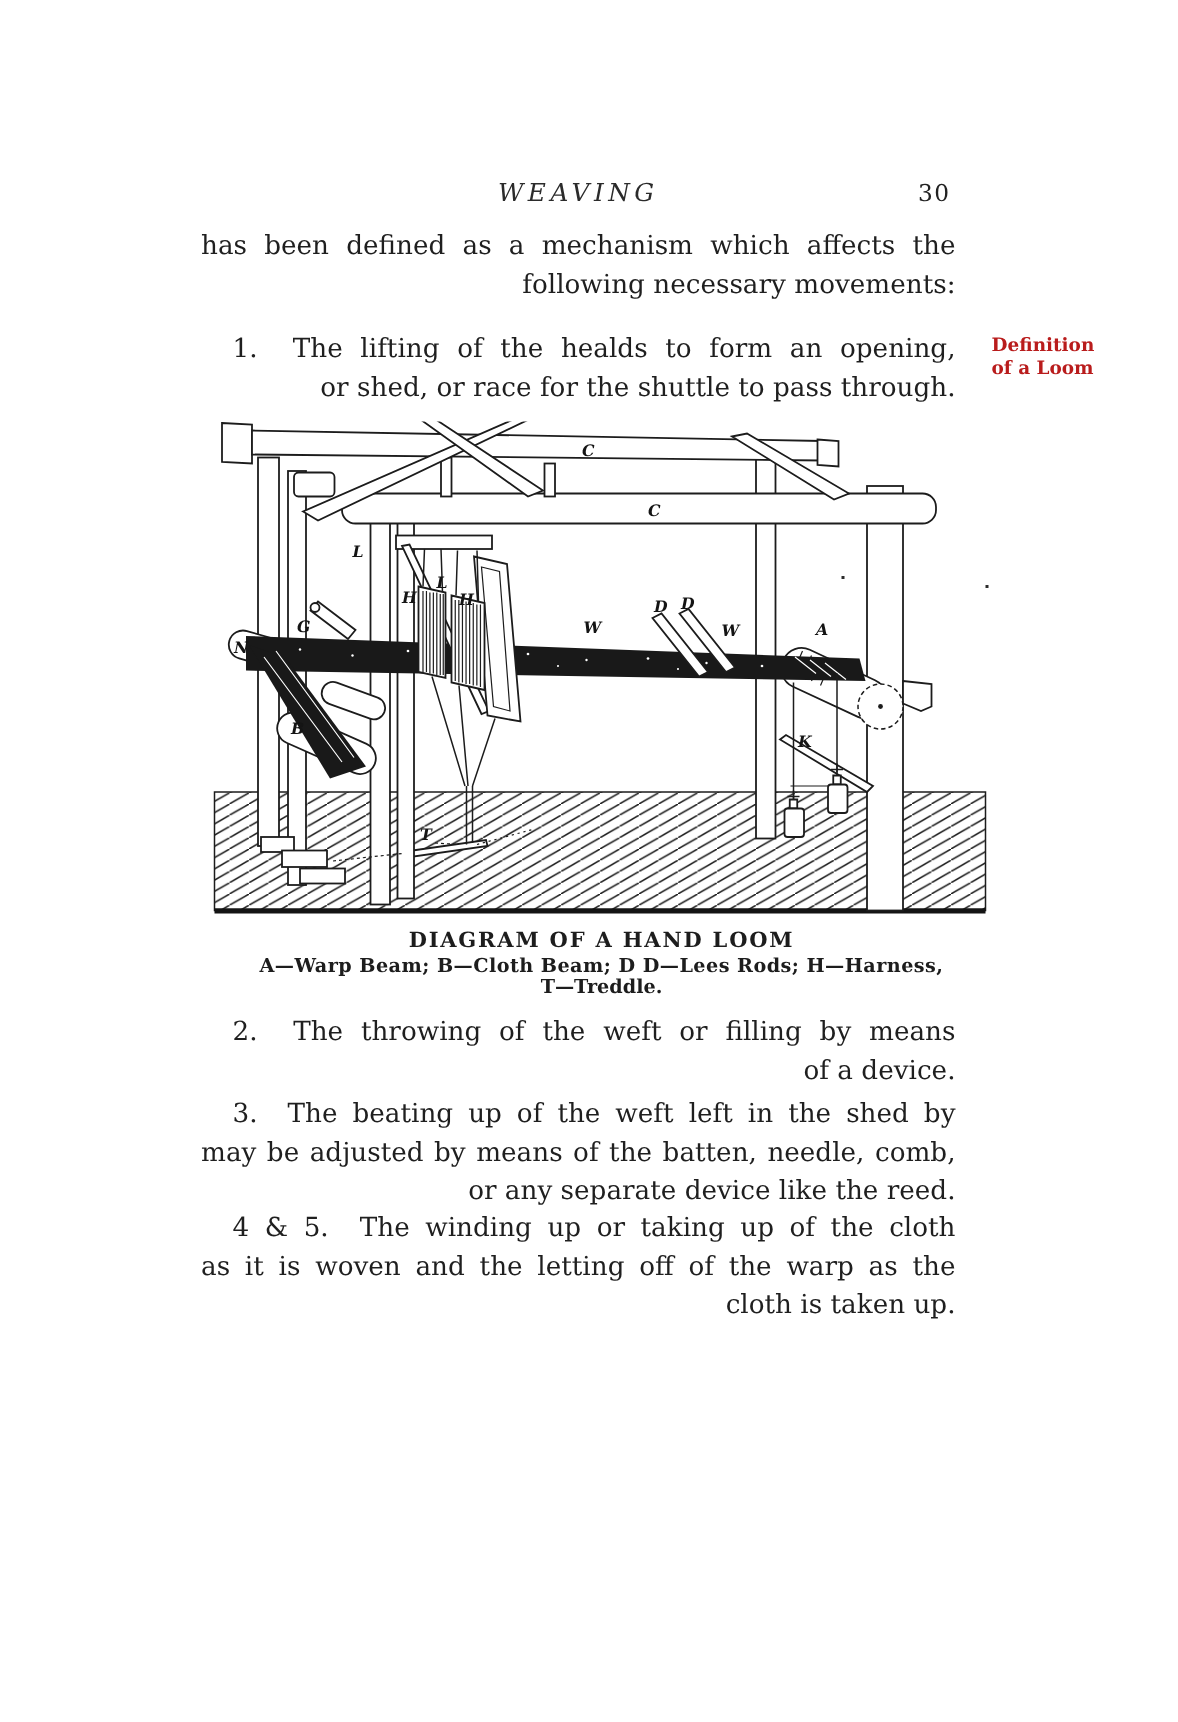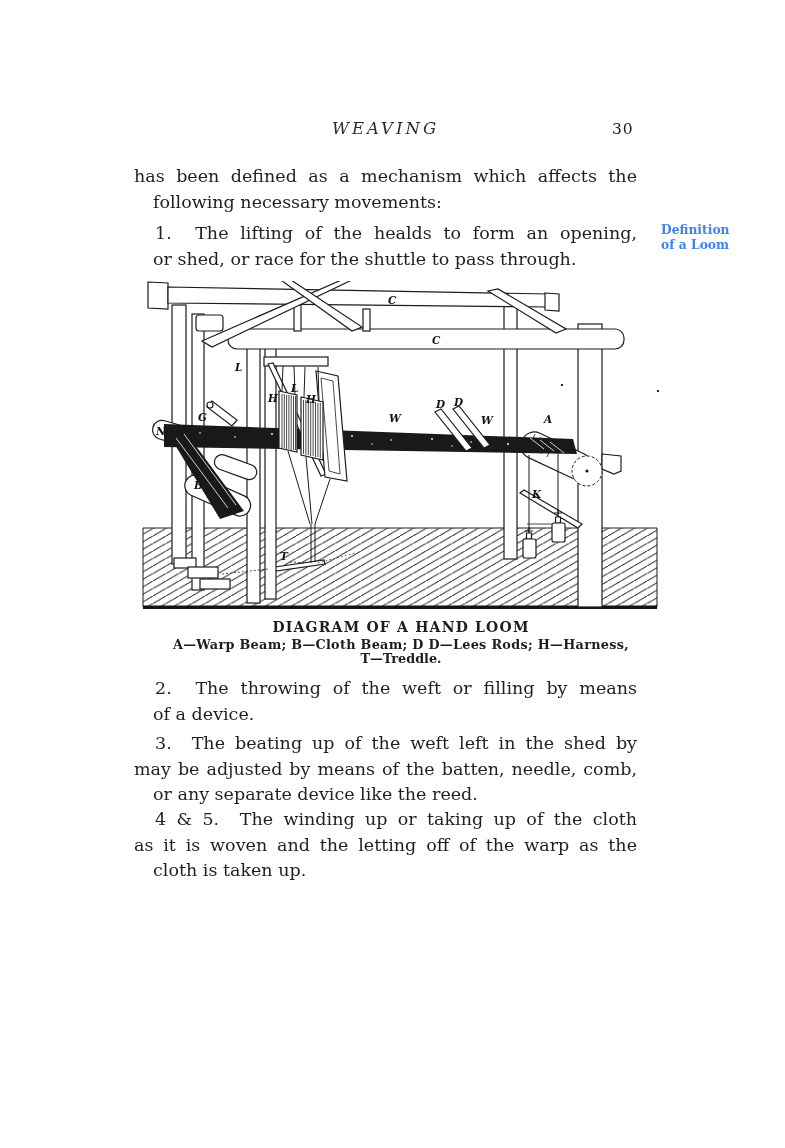--- a/index.html
+++ b/index.html
@@ -3,25 +3,25 @@
 <meta charset="utf-8">
 <style>
   html,body{margin:0;padding:0;background:#fff;}
   .page{position:relative;width:785px;height:1016px;background:#ffffff;overflow:hidden;
         font-family:"DejaVu Serif",serif;color:#1e1e1e;}
   .hdr-title{position:absolute;left:135px;top:119px;width:501px;text-align:center;
         font-style:italic;font-size:16.5px;letter-spacing:3px;color:#2b2b2b;}
   .pg-num{position:absolute;left:612px;top:120px;font-size:15.5px;letter-spacing:1px;color:#222;}
   .para{position:absolute;left:134px;width:503px;font-size:17.5px;line-height:25.6px;color:#1f1f1f;}
   .jl{text-align:justify;text-align-last:justify;}
-  .ll{text-align:left;margin-left:19px;}
+  .ll{text-align:right;margin-left:19px;}
   .ind{text-indent:21px;}
-  .p1{top:164px}.p2{top:221px}.p3{top:676px}.p4{top:731px}.p5{top:807px}
+  .p1{top:152px}.p2{top:221px}.p3{top:676px}.p4{top:731px}.p5{top:807px}
   .mnote{position:absolute;left:661px;top:223px;width:110px;font-size:12.3px;font-weight:bold;
-        line-height:14.5px;color:#3b82f6;}
+        line-height:14.5px;color:#b91c1c;}
   .cap{position:absolute;left:140px;width:522px;text-align:center;font-weight:bold;color:#1d1d1d;}
   .cap-title{top:619px;font-size:14px;letter-spacing:1.2px;}
   .cap-key1{top:637px;font-size:12.8px;letter-spacing:0.3px;}
   .cap-key2{top:651px;font-size:12.8px;}
   .figure-svg{position:absolute;left:140px;top:281px;}
   .speck{position:absolute;left:428px;top:1057px;width:3px;height:4px;background:#3a3a3a;border-radius:1px;}
   
   .ln{fill:#ffffff;stroke:#1c1c1c;stroke-width:1.2;}
   .lnt{fill:none;stroke:#1c1c1c;stroke-width:0.8;}
   .blk{fill:#191919;stroke:none;}

